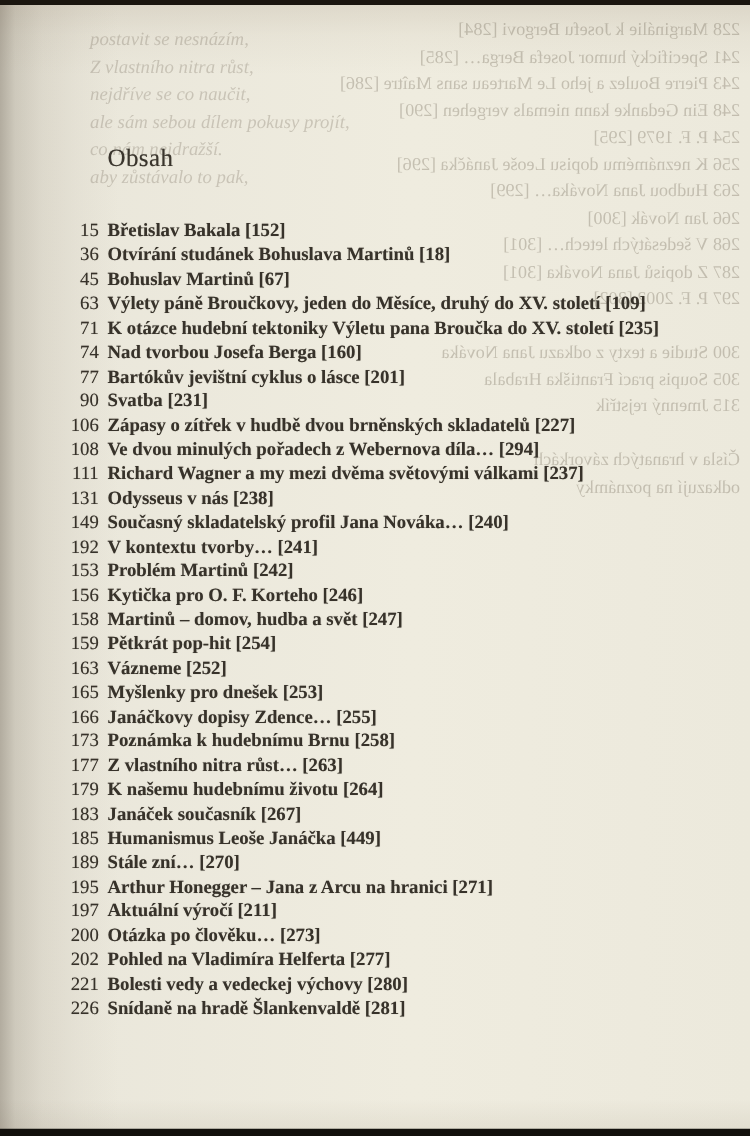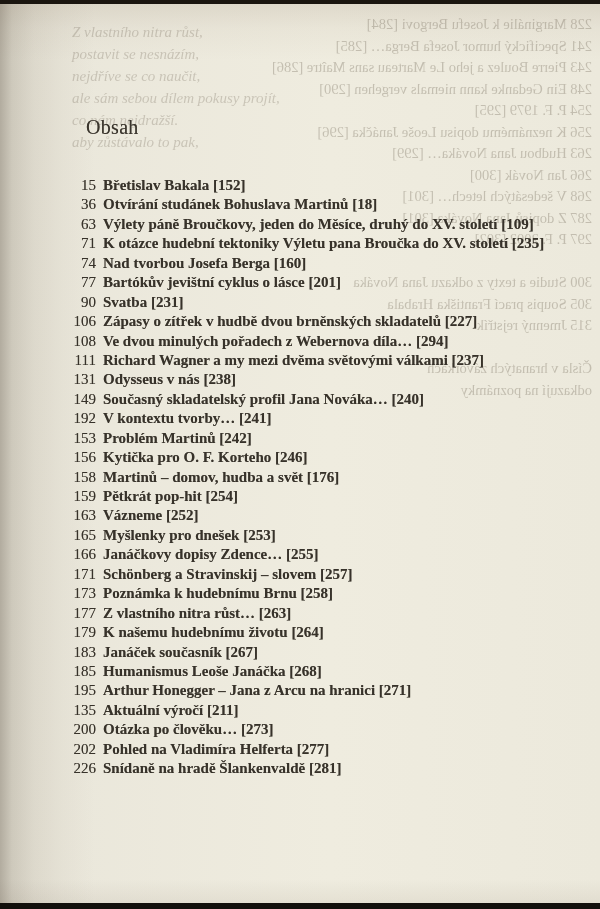--- a/index.html
+++ b/index.html
@@ -34,21 +34,21 @@
     font-size:15px;line-height:22px;font-style:italic;
     color:rgba(100,90,72,0.26);
   }
   .bleed div{white-space:nowrap;}
 
   
   .heading{
     position:absolute;top:116px;left:86px;margin:0;
     font-size:20px;font-weight:400;color:#3a352d;letter-spacing:0.3px;
   }
-  .toc{position:absolute;top:176px;left:70px;width:525px;color:#37322a;}
+  .toc{position:absolute;top:176px;left:53px;width:525px;color:#37322a;}
   .toc .row{display:flex;height:19.45px;line-height:19.45px;font-size:15px;white-space:nowrap;}
   .toc .num{width:26px;text-align:right;margin-right:7px;flex:0 0 auto;}
   .toc .title{flex:1 1 auto;font-weight:bold;}
   .toc .row, .heading{text-shadow:0 0 0.6px rgba(55,50,42,0.45);}
 </style>
 </head>
 <body>
 
 <div class="scan">
   <div class="page-bg"></div>
@@ -68,40 +68,44 @@
       <div>297  P. F. 2002 [302]</div>
       <div>&nbsp;</div>
       <div>300  Studie a texty z odkazu Jana Nováka</div>
       <div>305  Soupis prací Františka Hrabala</div>
       <div>315  Jmenný rejstřík</div>
       <div>&nbsp;</div>
       <div>Čísla v hranatých závorkách</div>
       <div>odkazují na poznámky</div>
     </div>
   <div class="bleed bleed-epigraph" id="bleed-epigraph">
+      <div>postavit se nesnázím,</div>
       <div>Z vlastního nitra růst,</div>
-      <div>postavit se nesnázím,</div>
       <div>nejdříve se co naučit,</div>
       <div>ale sám sebou dílem pokusy projít,</div>
       <div>co nám nejdražší.</div>
       <div>aby zůstávalo to pak,</div>
     </div>
 
   <h1 class="heading">Obsah</h1>
 
   <div class="toc" id="toc">
       <div class="row">
         <span class="num">15</span>
         <span class="title">Břetislav Bakala [152]</span>
       </div>
       <div class="row">
         <span class="num">36</span>
         <span class="title">Otvírání studánek Bohuslava Martinů [18]</span>
       </div>
       <div class="row">
+        <span class="num">45</span>
+        <span class="title">Bohuslav Martinů [67]</span>
+      </div>
+      <div class="row">
         <span class="num">63</span>
         <span class="title">Výlety páně Broučkovy, jeden do Měsíce, druhý do XV. století [109]</span>
       </div>
       <div class="row">
         <span class="num">71</span>
         <span class="title">K otázce hudební tektoniky Výletu pana Broučka do XV. století [235]</span>
       </div>
       <div class="row">
         <span class="num">74</span>
         <span class="title">Nad tvorbou Josefa Berga [160]</span>
@@ -141,78 +145,82 @@
       <div class="row">
         <span class="num">153</span>
         <span class="title">Problém Martinů [242]</span>
       </div>
       <div class="row">
         <span class="num">156</span>
         <span class="title">Kytička pro O. F. Korteho [246]</span>
       </div>
       <div class="row">
         <span class="num">158</span>
-        <span class="title">Martinů – domov, hudba a svět [176]</span>
+        <span class="title">Martinů – domov, hudba a svět [247]</span>
       </div>
       <div class="row">
         <span class="num">159</span>
         <span class="title">Pětkrát pop-hit [254]</span>
       </div>
       <div class="row">
         <span class="num">163</span>
         <span class="title">Vázneme [252]</span>
       </div>
       <div class="row">
         <span class="num">165</span>
         <span class="title">Myšlenky pro dnešek [253]</span>
       </div>
       <div class="row">
         <span class="num">166</span>
         <span class="title">Janáčkovy dopisy Zdence… [255]</span>
       </div>
       <div class="row">
-        <span class="num">171</span>
-        <span class="title">Schönberg a Stravinskij – slovem [257]</span>
-      </div>
-      <div class="row">
         <span class="num">173</span>
         <span class="title">Poznámka k hudebnímu Brnu [258]</span>
       </div>
       <div class="row">
         <span class="num">177</span>
         <span class="title">Z vlastního nitra růst… [263]</span>
       </div>
       <div class="row">
         <span class="num">179</span>
         <span class="title">K našemu hudebnímu životu [264]</span>
       </div>
       <div class="row">
         <span class="num">183</span>
         <span class="title">Janáček současník [267]</span>
       </div>
       <div class="row">
         <span class="num">185</span>
-        <span class="title">Humanismus Leoše Janáčka [268]</span>
+        <span class="title">Humanismus Leoše Janáčka [449]</span>
+      </div>
+      <div class="row">
+        <span class="num">189</span>
+        <span class="title">Stále zní… [270]</span>
       </div>
       <div class="row">
         <span class="num">195</span>
         <span class="title">Arthur Honegger – Jana z Arcu na hranici [271]</span>
       </div>
       <div class="row">
-        <span class="num">135</span>
+        <span class="num">197</span>
         <span class="title">Aktuální výročí [211]</span>
       </div>
       <div class="row">
         <span class="num">200</span>
         <span class="title">Otázka po člověku… [273]</span>
       </div>
       <div class="row">
         <span class="num">202</span>
         <span class="title">Pohled na Vladimíra Helferta [277]</span>
       </div>
       <div class="row">
+        <span class="num">221</span>
+        <span class="title">Bolesti vedy a vedeckej výchovy [280]</span>
+      </div>
+      <div class="row">
         <span class="num">226</span>
         <span class="title">Snídaně na hradě Šlankenvaldě [281]</span>
       </div>
     </div>
 
   <div class="edge-bottom"></div>
 </div>
 
 </body></html>

